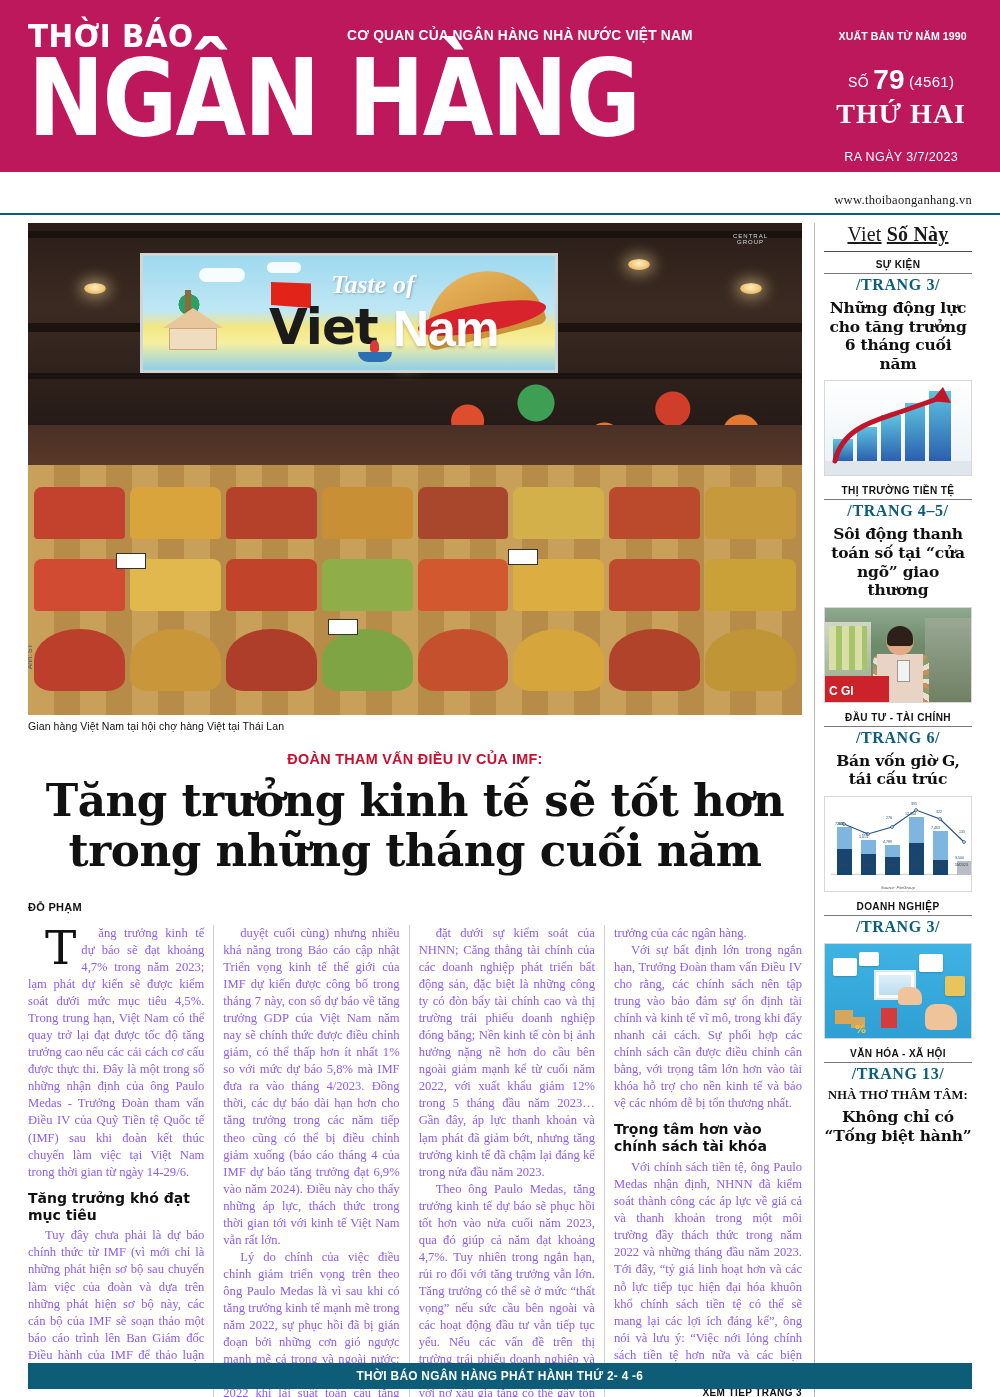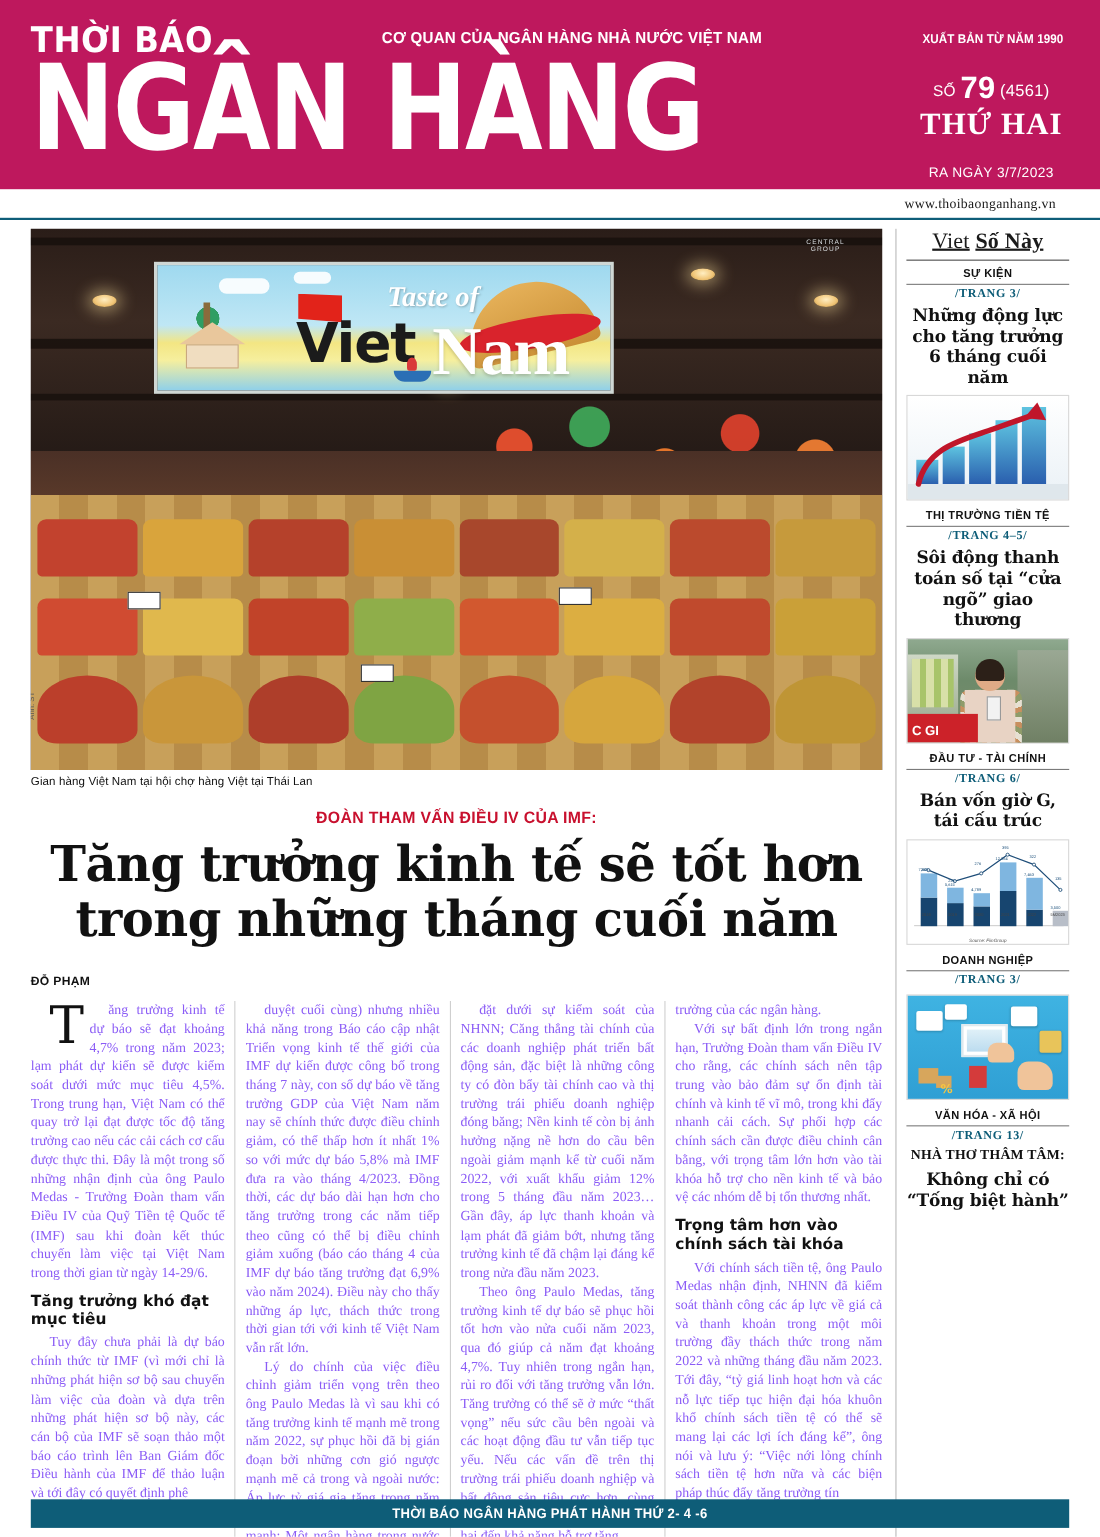--- a/index.html
+++ b/index.html
@@ -93,22 +93,23 @@
   .mh-issue-date {
     font-family: "Liberation Sans", sans-serif;
     font-size: 12.5px;
     letter-spacing: 0.4px;
     margin-top: 20px;
   }
   .mh-url-bar {
     height: 28px;
     border-bottom: 2px solid #0e5d78;
     display: flex; align-items: center; justify-content: flex-end;
-    padding-right: 40px;
+    padding-right: 28px;
     background: #fff;
+    margin-top: 15px;
   }
   .mh-url {
     font-family: "Liberation Serif", serif;
     font-size: 12.5px;
     color: #1a1a1a;
     letter-spacing: 0.3px;
   }
 
   
   .page {
@@ -145,30 +146,30 @@
   .lp-sign {
     position:absolute; left:112px; top:30px; width:418px; height:120px;
     border:3px solid #cfd7d4;
     background: linear-gradient(180deg,#9fd9ef 0%, #bfe7f5 48%, #f3e683 62%, #f6ef9e 76%, #8fd0ea 100%);
     overflow:hidden;
   }
   .lp-sign .cloud { position:absolute; background:#fff; border-radius:20px; opacity:.9;}
   .lp-taste {
     position:absolute; left:188px; top:14px;
     font-family:"Liberation Serif", serif; font-style:italic; font-weight:bold;
-    font-size:26px; color:#fff; text-shadow:1px 1px 2px rgba(0,0,0,.25);margin-left:21px;
+    font-size:26px; color:#fff; text-shadow:1px 1px 2px rgba(0,0,0,.25);
   }
   .lp-viet {
     position:absolute; left:126px; top:42px;
     font-family:"DejaVu Sans", sans-serif; font-weight:bold; font-size:50px;
     color:#1b1b1b; letter-spacing:-1px;
   }
   .lp-nam {
     position:absolute; left:250px; top:44px;
-    font-family:Liberation Serif, serif; font-weight:bold; font-size:62px;
+    font-family:Liberation Sans, sans-serif; font-weight:bold; font-size:50px;
     color:#fff; letter-spacing:-1px; text-shadow:0 2px 3px rgba(0,0,0,.18);
   }
   .lp-flag {
     position:absolute; left:128px; top:26px; width:40px; height:26px;
     background:#e2231a; clip-path: polygon(0 0,100% 6%,100% 100%,0 88%);
   }
   .lp-hat {
     position:absolute; right:14px; top:16px; width:120px; height:66px;
     background: linear-gradient(170deg,#e8b45c,#c98e35);
     border-radius: 60px 60px 8px 8px / 60px 60px 6px 6px;
@@ -340,21 +341,21 @@
     text-align:center;
     font-family:"Liberation Sans", sans-serif;
     font-weight:bold; font-size:10.5px;
     letter-spacing:0.4px; color:#111;
     transform: scaleX(0.96);
   }
   .sb-cat-rule { height:1px; background:#7a7a7a; margin:3px 0 2px 0; }
   .sb-page {
     text-align:center;
     font-family:"Liberation Serif", serif;
-    font-weight:bold; font-size:11px;
+    font-weight:bold; font-size:16px;
     color:#0e5d78; letter-spacing:0.6px;
   }
   .sb-title {
     text-align:center;
     font-family:"DejaVu Serif", serif;
     font-weight:bold;
     font-size:15.5px;
     line-height:1.2;
     color:#111;
     margin-top:5px;

